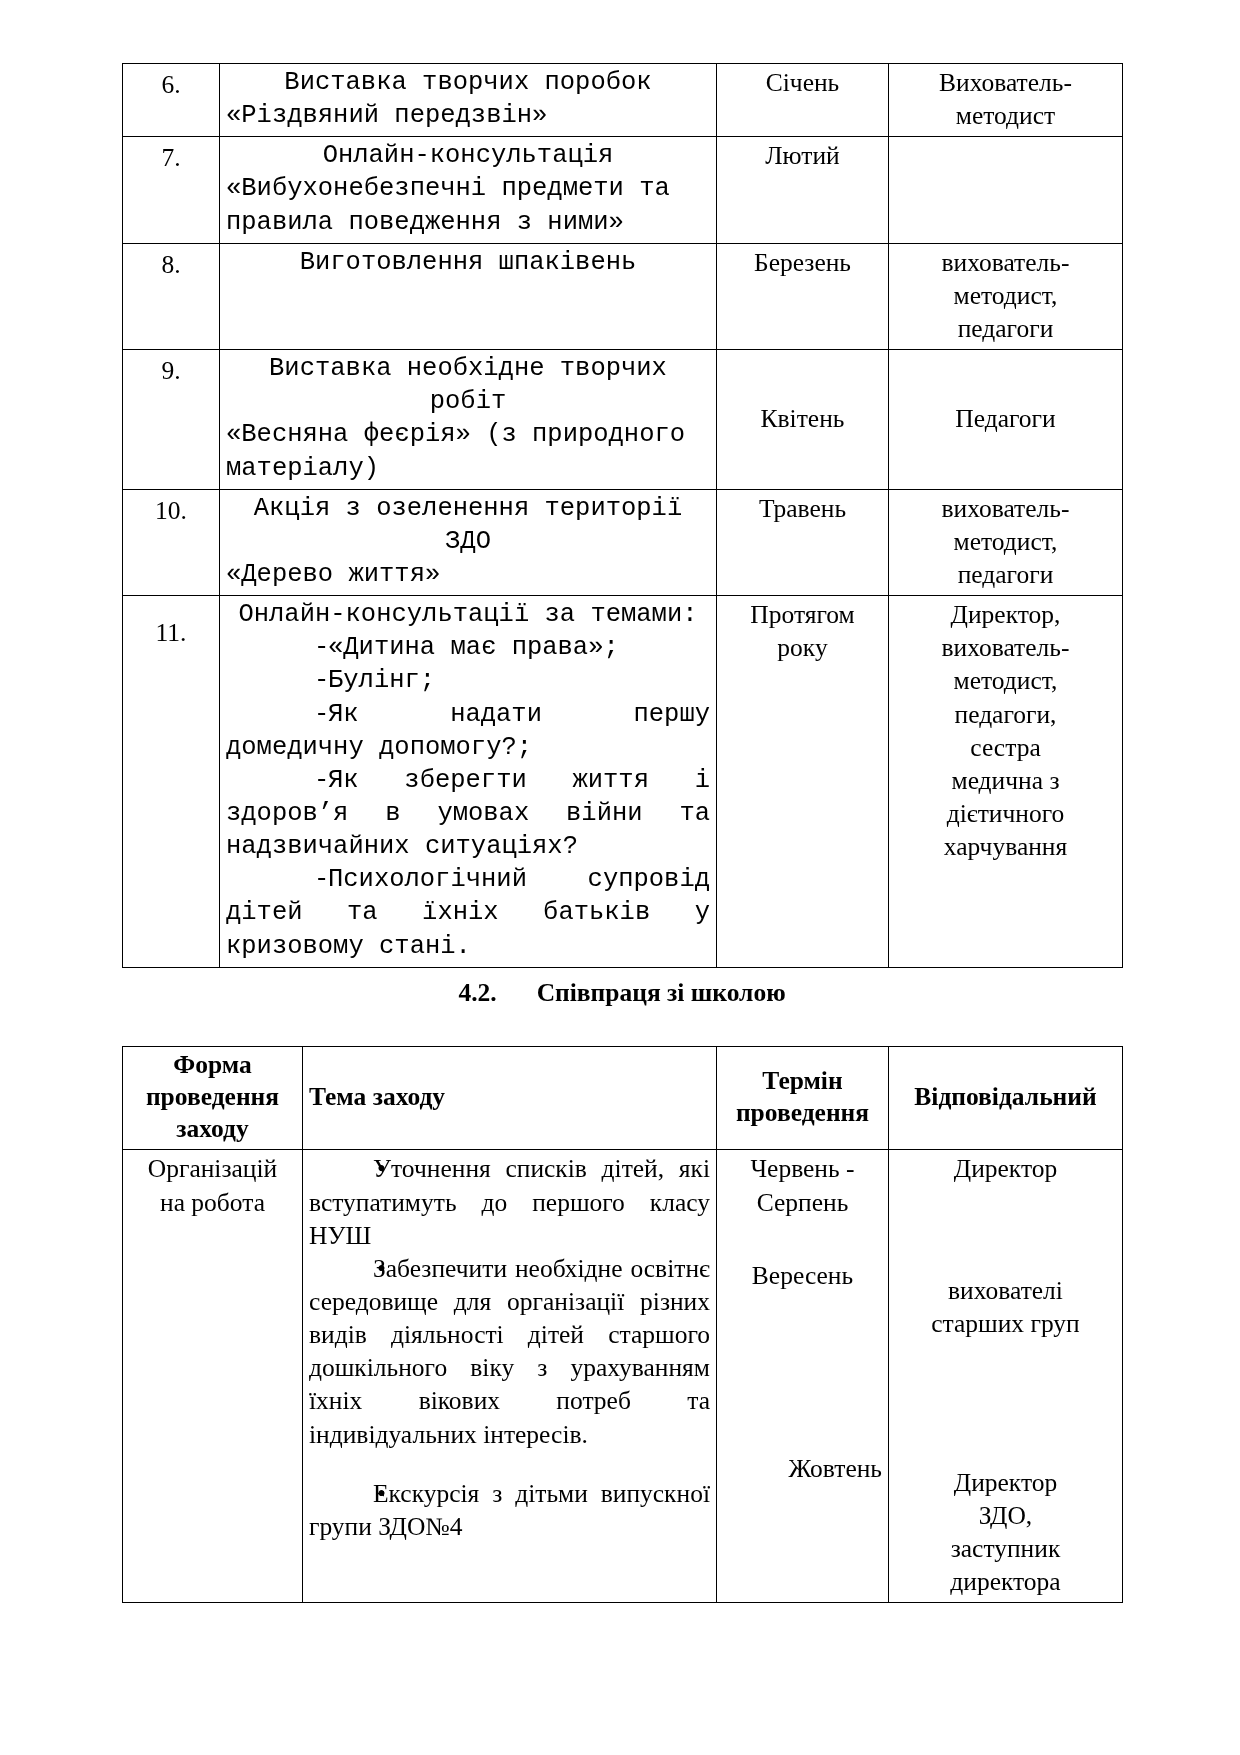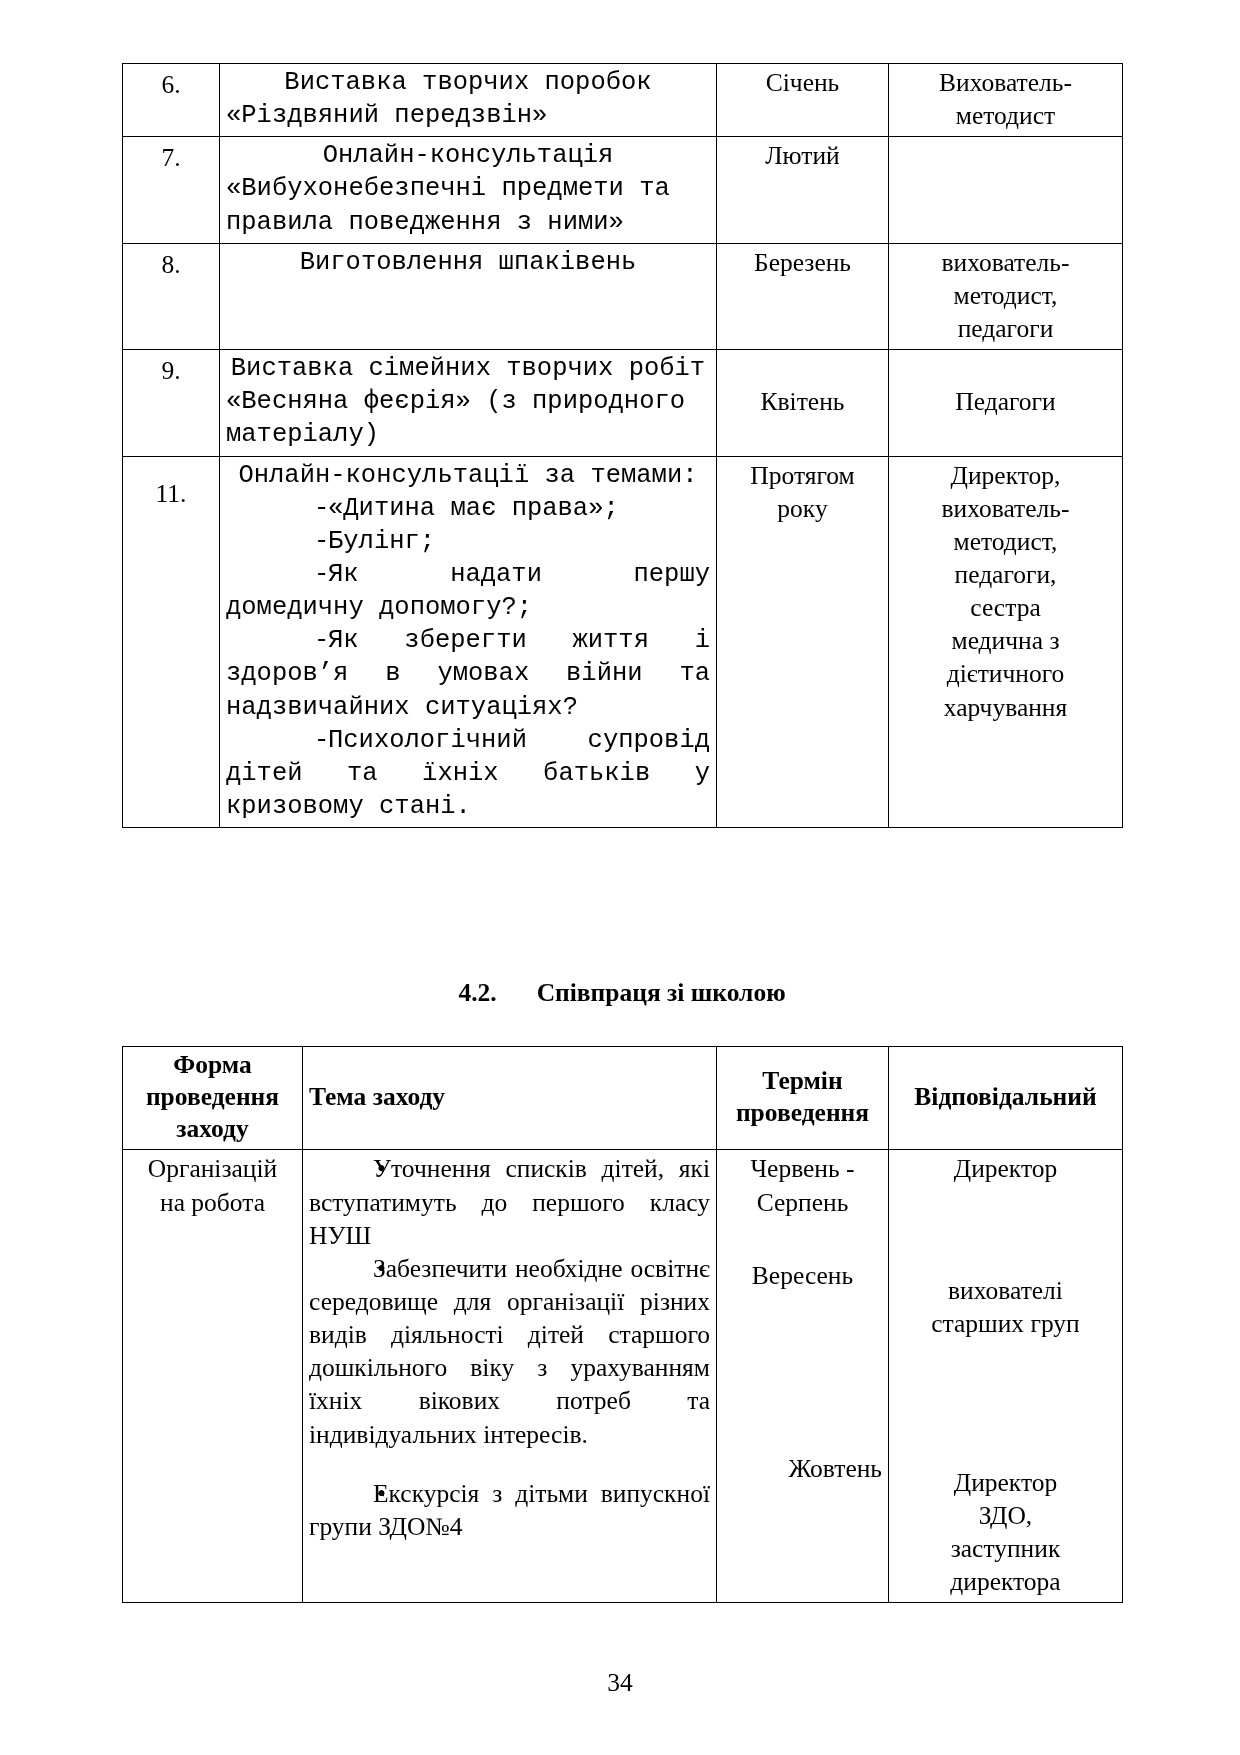--- a/index.html
+++ b/index.html
@@ -165,32 +165,49 @@
           <div class="p ctr">методист,</div>
           <div class="p ctr">педагоги</div>
         </td>
       </tr>
 
       <tr>
         <td class="c-num" style="padding-top:4px;">
           <span>9.</span>
         </td>
         <td class="c-theme">
-          <div class="p ctr">Виставка сімейних творчих робіт</div>
+          <div class="p ctr">Виставка необхідне творчих робіт</div>
           <div class="p justc">«Весняна феєрія» (з природного</div>
           <div class="p just">матеріалу)</div>
         </td>
         <td class="c-term" style="vertical-align:middle;">
           <div class="p ctr">Квітень</div>
         </td>
         <td class="c-resp" style="vertical-align:middle;">
           <div class="p ctr">Педагоги</div>
         </td>
       </tr>
 
+      <tr>
+        <td class="c-num" style="padding-top:4px;">
+          <span>10.</span>
+        </td>
+        <td class="c-theme">
+          <div class="p ctr">Акція з озеленення території ЗДО</div>
+          <div class="p just">«Дерево життя»</div>
+        </td>
+        <td class="c-term">
+          <div class="p ctr">Травень</div>
+        </td>
+        <td class="c-resp">
+          <div class="p ctr">вихователь-</div>
+          <div class="p ctr">методист,</div>
+          <div class="p ctr">педагоги</div>
+        </td>
+      </tr>
 
       <tr>
         <td class="c-num" style="padding-top:20px;">
           <span>11.</span>
         </td>
         <td class="c-theme">
           <div class="p ctr">Онлайн-консультації за темами:</div>
           <div class="p just dash-item">
             <span class="mark">-</span><span>«Дитина має права»;</span>
           </div>
@@ -274,15 +291,14 @@
           <div class="p ctr">старших груп</div>
           <div class="p ctr" style="margin-top:126px;">Директор</div>
           <div class="p ctr">ЗДО,</div>
           <div class="p ctr">заступник</div>
           <div class="p ctr">директора</div>
         </td>
       </tr>
     </tbody>
   </table>
 
-  <div id="page-number">34</div>
 
 </div>
 
 </body></html>

